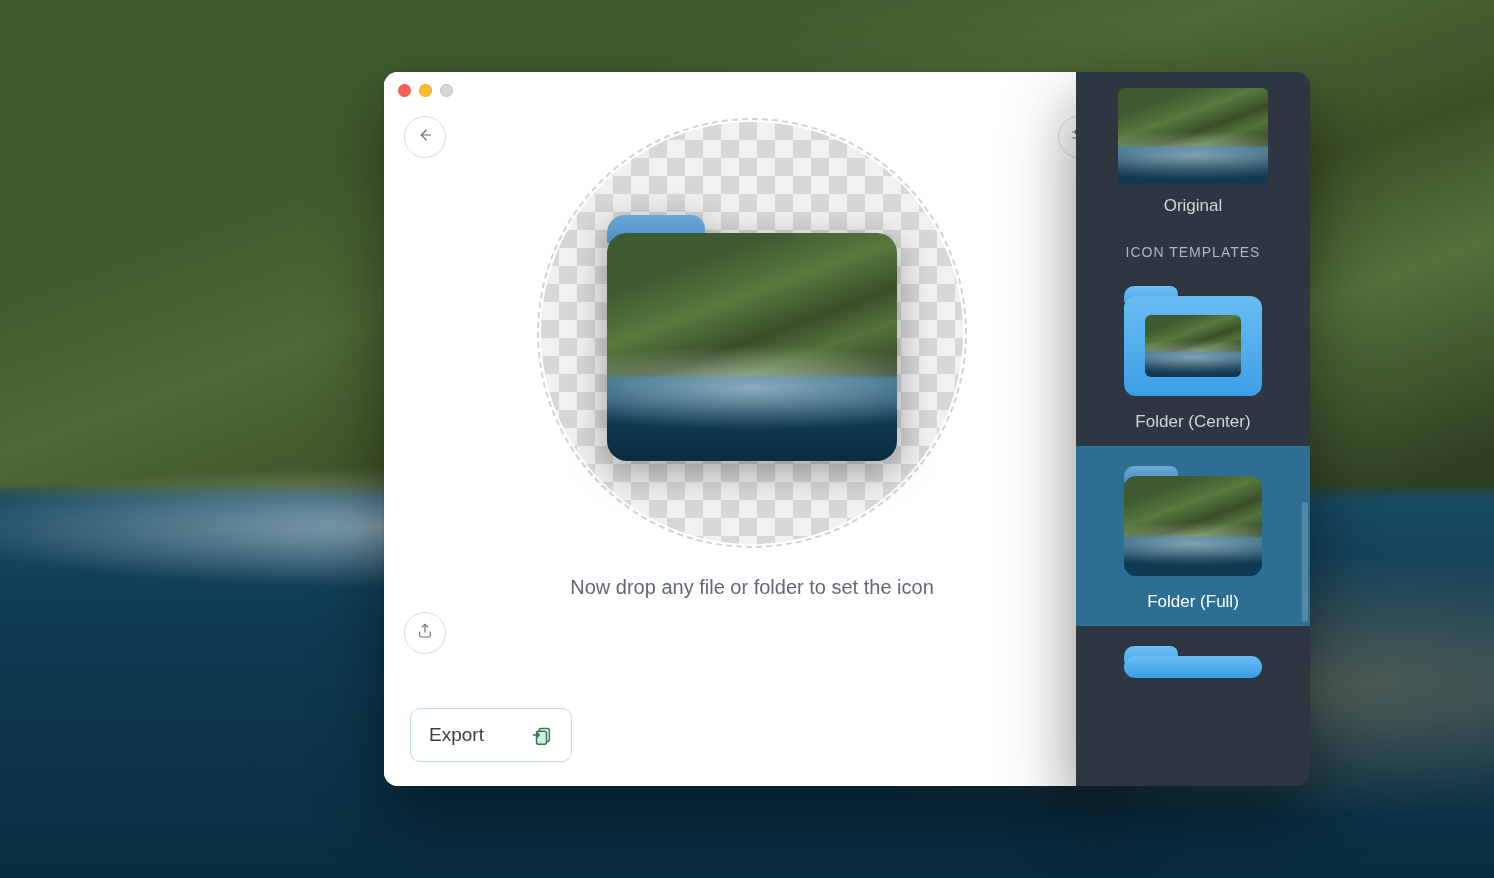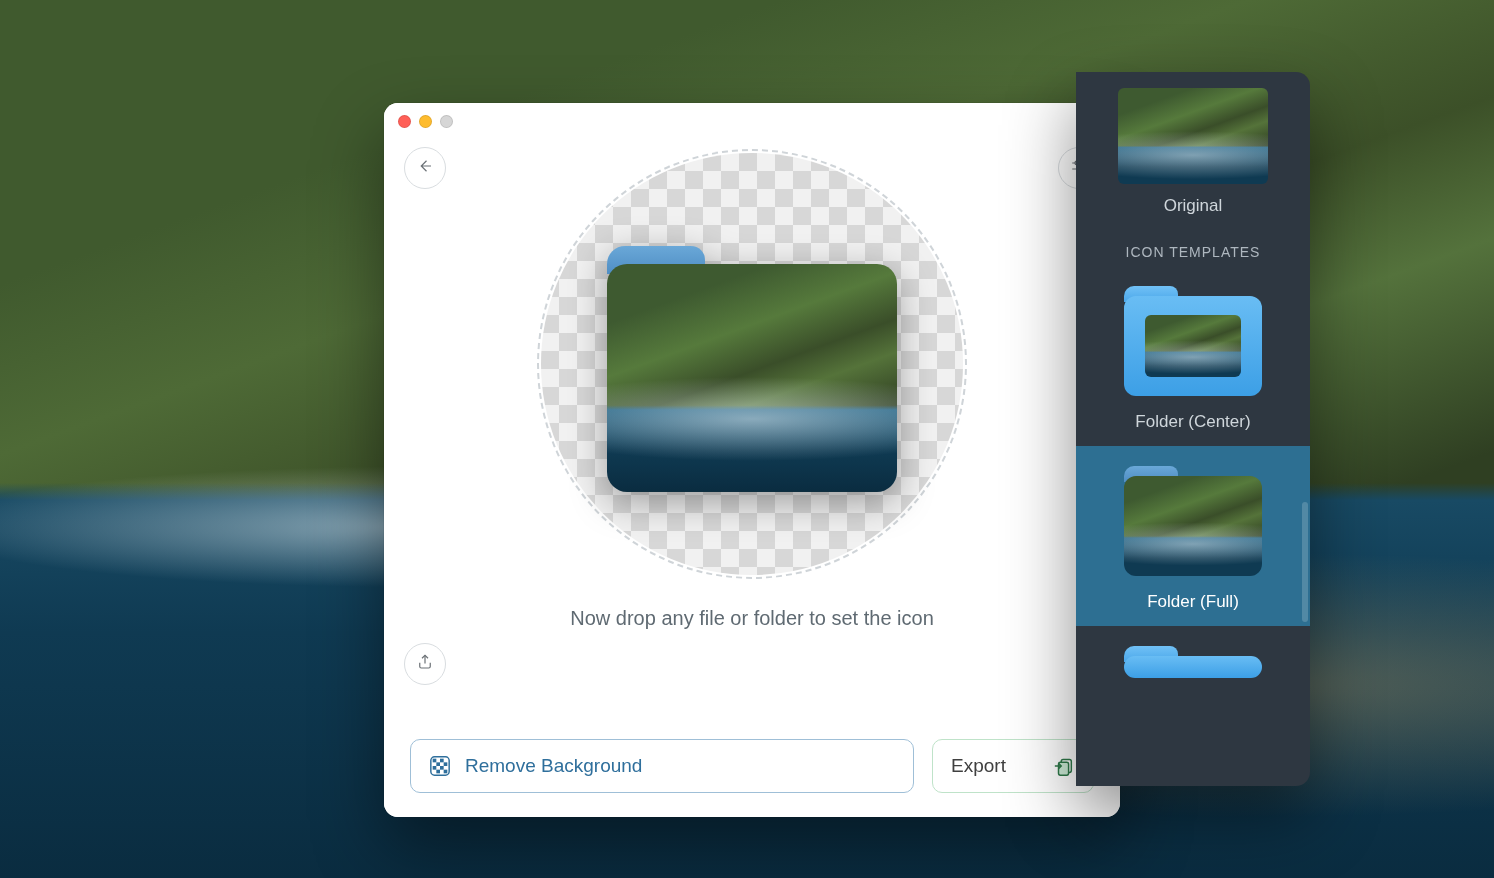--- a/index.html
+++ b/index.html
@@ -28,21 +28,20 @@
   
   .window {
     position: absolute;
     left: 384px; top: 72px;
     width: 736px; height: 714px;
     border-radius: 14px;
     overflow: hidden;
     box-shadow: 0 30px 70px rgba(0,0,0,0.45), 0 0 0 1px rgba(0,0,0,0.05);
     display: flex;
     background: #fff;
-    margin-top: 31px;
   }
   .window-main { flex: 1; background: #fff; position: relative; display:flex; flex-direction:column; }
   .titlebar { height: 36px; display:flex; align-items:center; padding-left:14px; gap:8px; }
   .traffic { width:13px; height:13px; border-radius:50%; border:0.5px solid rgba(0,0,0,0.1); }
   .tl-red   { background:#ff5f57; }
   .tl-yellow{ background:#febc2e; }
   .tl-green { background:#d6d6d6; }
 
   .toprow {
     display:flex; align-items:flex-start; justify-content:space-between;
@@ -222,36 +221,20 @@
             <svg viewBox="0 0 24 24">
               <path d="M12 3v11"></path>
                 <path d="M8 7l4-4 4 4"></path>
               <path d="M5 13v5a2 2 0 0 0 2 2h10a2 2 0 0 0 2-2v-5"></path>
             </svg>
           </span>
         </div>
       </div>
 
       <div class="button-row">
-        <div class="btn btn-remove">
-          <span class="lead-icon">
-            <svg viewBox="0 0 24 24">
-              <rect x="2" y="2" width="20" height="20" rx="4" fill="none" stroke="#2f6f9c" stroke-width="1.6"></rect>
-              <rect x="4" y="4" width="4" height="4" fill="#2f6f9c"></rect>
-                <rect x="12" y="4" width="4" height="4" fill="#2f6f9c"></rect>
-              <rect x="8" y="8" width="4" height="4" fill="#2f6f9c"></rect>
-                <rect x="16" y="8" width="4" height="4" fill="#2f6f9c"></rect>
-              <rect x="4" y="12" width="4" height="4" fill="#2f6f9c"></rect>
-                <rect x="12" y="12" width="4" height="4" fill="#2f6f9c"></rect>
-              <rect x="8" y="16" width="4" height="4" fill="#2f6f9c"></rect>
-                <rect x="16" y="16" width="4" height="4" fill="#2f6f9c"></rect>
-            </svg>
-          </span>
-          <span>Remove Background</span>
-        </div>
         <div class="btn btn-export">
           <span>Export</span>
           <span class="trail-icon">
             <svg viewBox="0 0 24 24">
               <rect x="9" y="5" width="11" height="14" rx="2" fill="none" stroke="#2f7a4a" stroke-width="1.6"></rect>
               <rect x="6" y="8" width="11" height="14" rx="2" fill="#cfeed9" stroke="#2f7a4a" stroke-width="1.6"></rect>
               <path d="M2 12h6M6 9l3 3-3 3" fill="none" stroke="#2f7a4a" stroke-width="1.6"></path>
             </svg>
           </span>
         </div>

